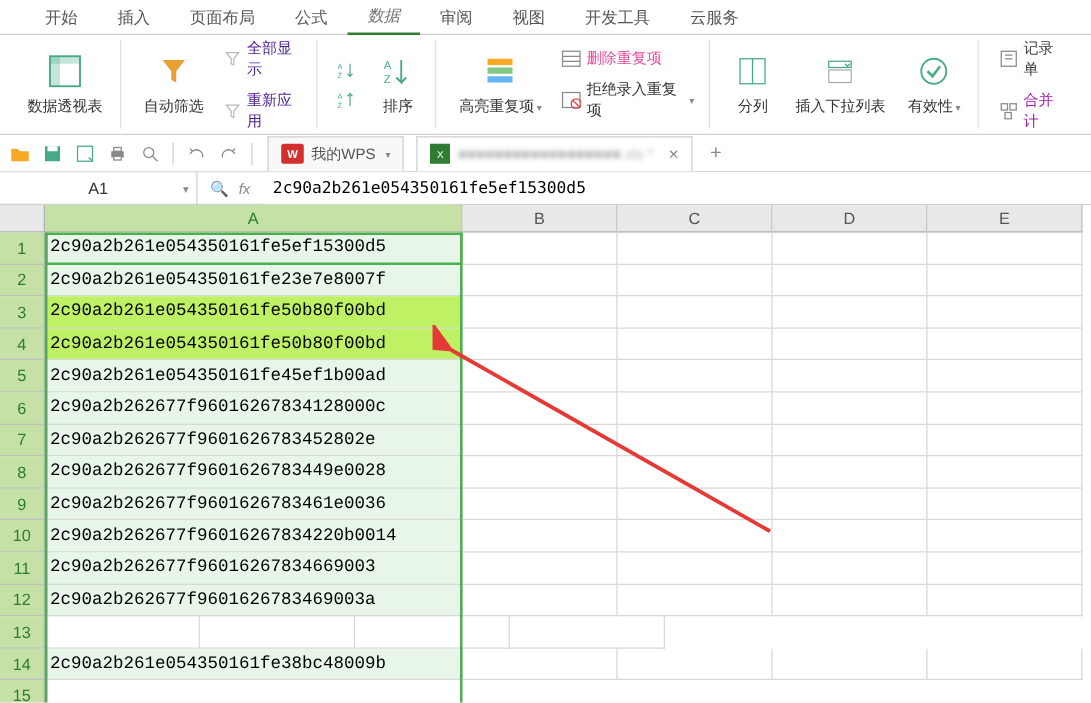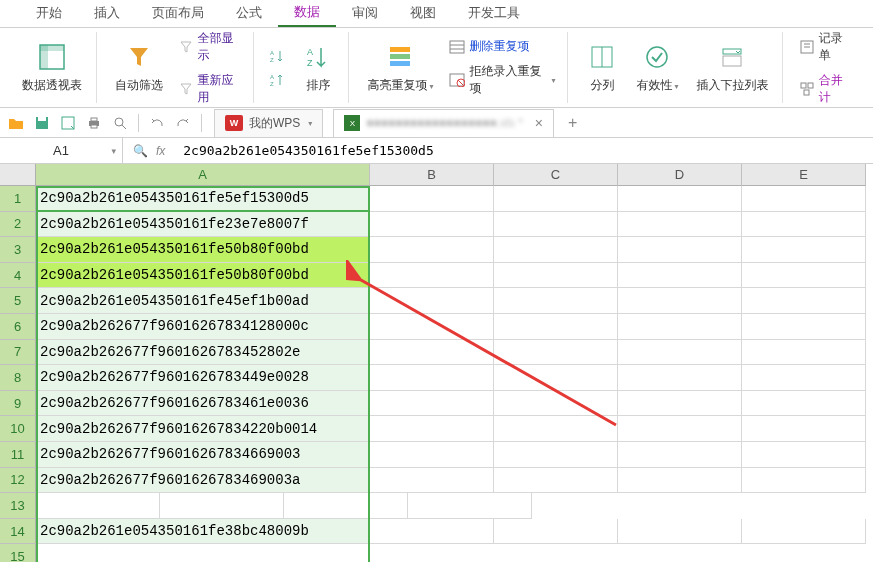--- a/index.html
+++ b/index.html
@@ -12,35 +12,36 @@
       overflow: hidden;
       position: relative;
     }
     
     
     .ribbon-tabs {
       display: flex;
       background: #fff;
       border-bottom: 1px solid #d0d0d0;
       height: 28px;
-      align-items: flex-end;
+      align-items: center;
       padding-left: 20px;
     }
     .ribbon-tab {
       padding: 6px 16px;
       color: #555;
       font-size: 13px;
       cursor: pointer;
       height: 28px;
       display: flex;
       align-items: center;
     }
     .ribbon-tab.active {
-      color: #a21caf;
+      color: #737373;
       border-bottom: 2px solid #2e7d32;
+      font-style: italic;
     }
     
     
     .ribbon-content {
       display: flex;
       background: #fff;
       height: 80px;
       border-bottom: 1px solid #d0d0d0;
       padding: 4px 8px;
       gap: 4px;
@@ -129,21 +130,21 @@
     
     
     .formula-bar {
       display: flex;
       align-items: center;
       background: #fff;
       height: 26px;
       border-bottom: 1px solid #d0d0d0;
     }
     .name-box {
-      width: 123px;
+      width: 158px;
       height: 100%;
       border-right: 1px solid #d0d0d0;
       display: flex;
       align-items: center;
       justify-content: center;
       font-size: 13px;
       color: #333;
       position: relative;
     }
     .name-box .arrow { position: absolute; right: 6px; font-size: 9px; color: #888; }
@@ -291,20 +292,21 @@
 
 <div class="ribbon-tabs">
   <div class="ribbon-tab">开始</div>
   <div class="ribbon-tab">插入</div>
   <div class="ribbon-tab">页面布局</div>
   <div class="ribbon-tab">公式</div>
   <div class="ribbon-tab active">数据</div>
   <div class="ribbon-tab">审阅</div>
   <div class="ribbon-tab">视图</div>
   <div class="ribbon-tab">开发工具</div>
+  <div class="ribbon-tab">云服务</div>
 </div>
 
 <div class="ribbon-content">
   <div class="ribbon-group">
     <div class="ribbon-btn-large">
       <span class="icon-box">
         <svg width="28" height="28" viewBox="0 0 28 28">
             <rect x="2" y="2" width="24" height="24" fill="none" stroke="#4a8" stroke-width="1.5"></rect>
             <rect x="2" y="2" width="24" height="6" fill="#4a8" opacity="0.3"></rect>
             <rect x="2" y="2" width="8" height="24" fill="#4a8" opacity="0.3"></rect>
@@ -378,21 +380,21 @@
       <span class="icon-box">
         <svg width="28" height="26" viewBox="0 0 28 26">
             <rect x="4" y="3" width="20" height="5" fill="#f9a825"></rect>
             <rect x="4" y="10" width="20" height="5" fill="#81c784"></rect>
             <rect x="4" y="17" width="20" height="5" fill="#64b5f6"></rect>
           </svg>
       </span>
       <span class="label"><span>高亮重复项</span><span class="dropdown-arrow">▾</span></span>
     </div>
     <div class="ribbon-col">
-      <div class="ribbon-btn-small" style="color:#1d4ed8">
+      <div class="ribbon-btn-small" style="color:#ec4899">
         <span class="small-icon">
           <svg width="16" height="14" viewBox="0 0 16 14">
               <rect x="1" y="1" width="14" height="12" fill="none" stroke="#888"></rect>
               <line x1="1" y1="5" x2="15" y2="5" stroke="#888"></line>
               <line x1="1" y1="9" x2="15" y2="9" stroke="#888"></line>
             </svg>
         </span>
         <span>删除重复项</span>
       </div>
       <div class="ribbon-btn-small" style="color:#333">
@@ -414,35 +416,35 @@
         <svg width="26" height="26" viewBox="0 0 26 26">
             <rect x="3" y="3" width="20" height="20" fill="none" stroke="#4a8"></rect>
             <line x1="13" y1="3" x2="13" y2="23" stroke="#4a8"></line>
           </svg>
       </span>
       <span class="label">分列</span>
     </div>
     <div class="ribbon-btn-large">
       <span class="icon-box">
         <svg width="26" height="26" viewBox="0 0 26 26">
-            <circle cx="13" cy="13" r="10" fill="none" stroke="#4a8" stroke-width="1.5"></circle>
-            <path d="M8 13 L12 17 L18 9" stroke="#4a8" stroke-width="2" fill="none"></path>
-          </svg>
-      </span>
-      <span class="label"><span>有效性</span><span class="dropdown-arrow">▾</span></span>
-    </div>
-    <div class="ribbon-btn-large">
-      <span class="icon-box">
-        <svg width="26" height="26" viewBox="0 0 26 26">
             <rect x="4" y="5" width="18" height="5" fill="none" stroke="#4a8"></rect>
             <rect x="4" y="12" width="18" height="10" fill="none" stroke="#aaa"></rect>
             <path d="M17 7 L19 9 L21 7" stroke="#4a8" fill="none"></path>
           </svg>
       </span>
       <span class="label">插入下拉列表</span>
+    </div>
+    <div class="ribbon-btn-large">
+      <span class="icon-box">
+        <svg width="26" height="26" viewBox="0 0 26 26">
+            <circle cx="13" cy="13" r="10" fill="none" stroke="#4a8" stroke-width="1.5"></circle>
+            <path d="M8 13 L12 17 L18 9" stroke="#4a8" stroke-width="2" fill="none"></path>
+          </svg>
+      </span>
+      <span class="label"><span>有效性</span><span class="dropdown-arrow">▾</span></span>
     </div>
   </div>
   <div class="ribbon-group" style="border-right:none">
     <div class="ribbon-col">
       <div class="ribbon-btn-small" style="color:#404040">
         <span class="small-icon">
           <svg width="14" height="14" viewBox="0 0 14 14">
               <rect x="1" y="1" width="12" height="12" fill="none" stroke="#888"></rect>
               <line x1="4" y1="4" x2="10" y2="4" stroke="#888"></line>
               <line x1="4" y1="7" x2="10" y2="7" stroke="#888"></line>

